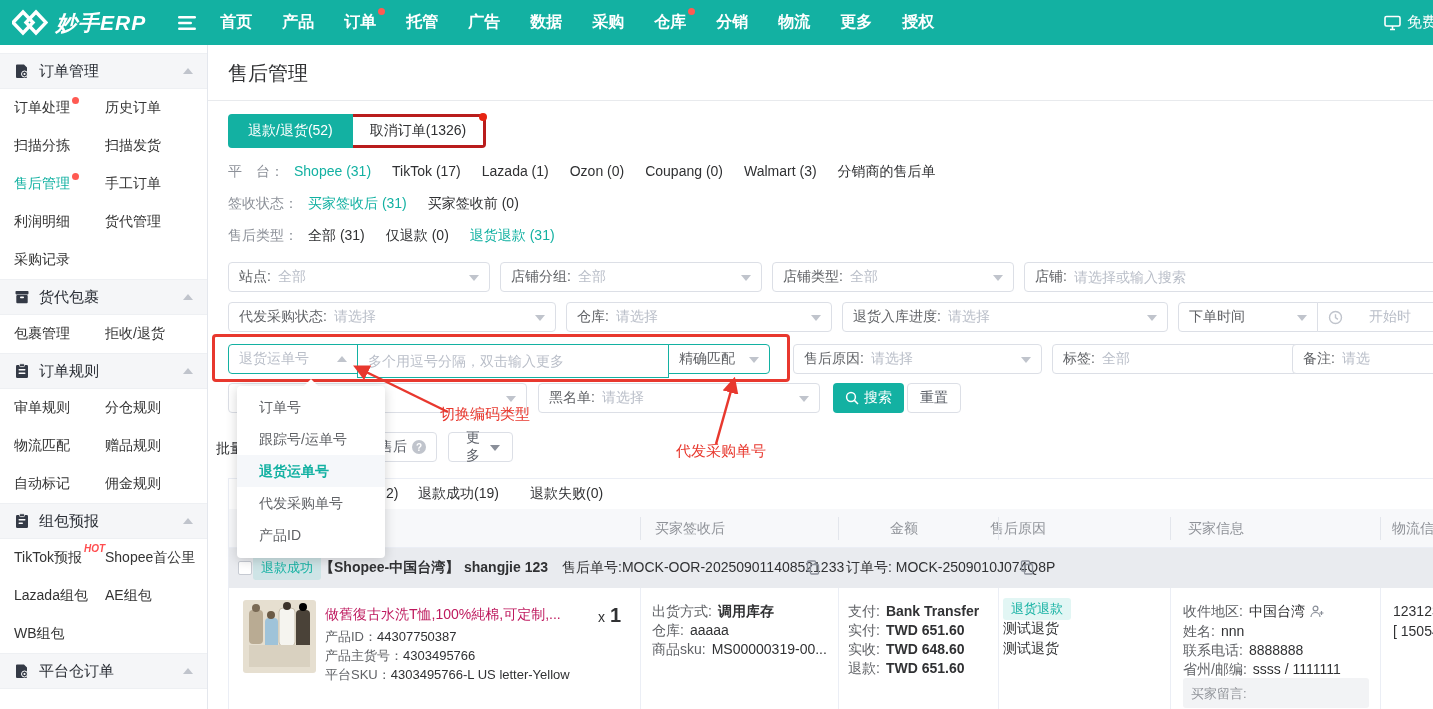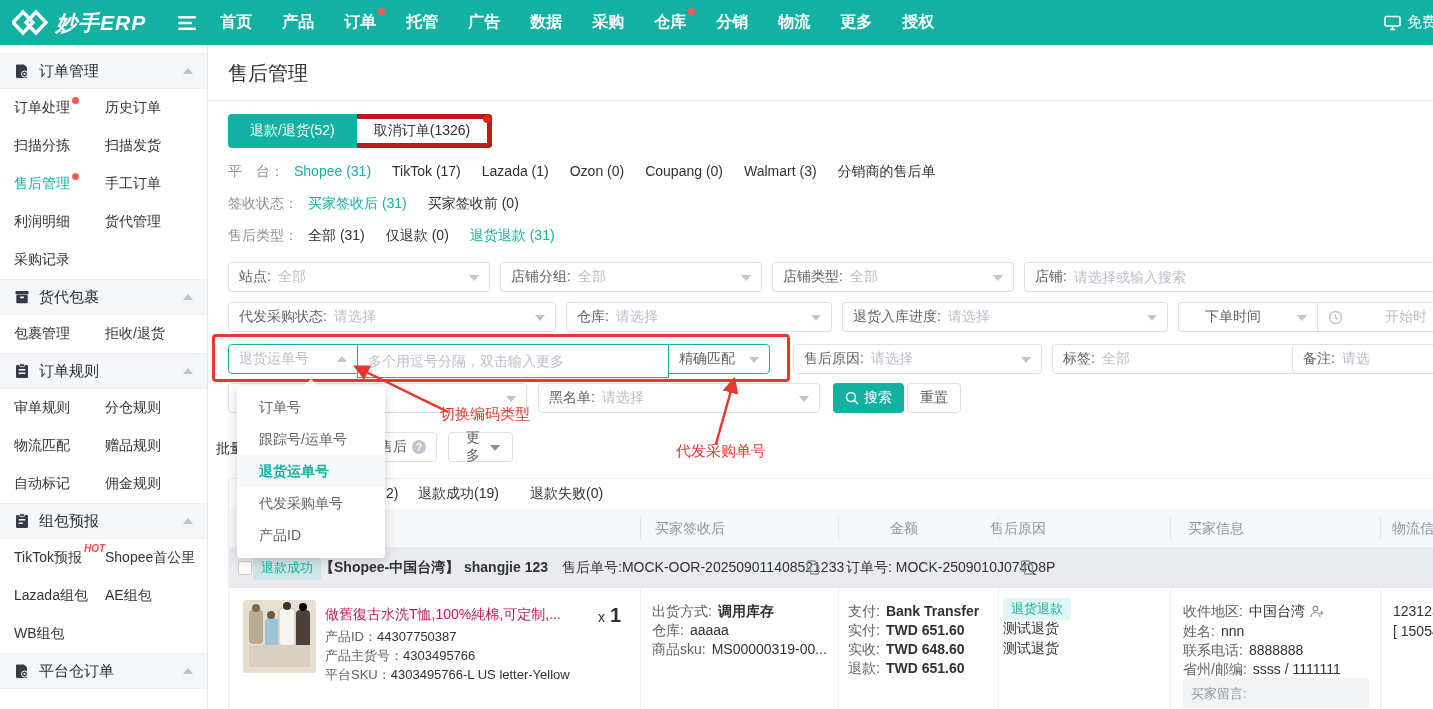--- a/index.html
+++ b/index.html
@@ -32,37 +32,37 @@
   .cd { width:0; height:0; border:5px solid transparent; border-top:6px solid #c0c4cc; transform:translateY(3px); }
   .cu { width:0; height:0; border:5px solid transparent; border-bottom:6px solid #c0c4cc; transform:translateY(-3px); }
   .cd.dark { border-top-color:#8a8f99; }
   .cb { position:absolute; width:14px; height:14px; border:1px solid #c6cad2; border-radius:2px; background:#fff; }
   .help-icon { display:inline-flex; width:14px; height:14px; border-radius:50%; background:#c0c4cc; color:#fff; font-size:10px; font-weight:700; align-items:center; justify-content:center; }
 
   
   .page-title { position:absolute; left:228px; top:60px; font-size:20px; color:#303133; }
   .title-divider { position:absolute; left:208px; top:100px; width:1225px; height:1px; background:#e8eaed; }
   .tab-group { position:absolute; left:228px; top:114px; display:flex; }
-  .tab { height:34px; padding:0 17px; display:flex; align-items:center; font-size:14px; border:5px solid #b91c1c; background:#fff; color:#303133; position:relative; cursor:pointer; white-space:nowrap; }
+  .tab { height:34px; padding:0 17px; display:flex; align-items:center; font-size:14px; border:3px solid #b91c1c; background:#fff; color:#303133; position:relative; cursor:pointer; white-space:nowrap; }
   .tab.active { background:#13b1a2; border-color:#13b1a2; color:#fff; border-radius:4px 0 0 4px; }
   .tab.last { border-radius:0 4px 4px 0; border-left:none; }
   .tab-dot { position:absolute; top:-4px; right:-4px; width:8px; height:8px; border-radius:50%; background:#e62412; }
 
   
   .qf-row { position:absolute; left:228px; display:flex; align-items:center; font-size:14px; white-space:nowrap; }
   .qf-label { color:#8d9199; margin-right:10px; }
   .qf-opts { display:flex; gap:21px; }
   .qf-opt { color:#303133; cursor:pointer; }
   .qf-opt.active { color:#13b1a2; }
 
   
   .sel { position:absolute; height:30px; border:1px solid #dcdfe6; border-radius:4px; background:#fff; display:flex; align-items:center; padding:0 10px; font-size:14px; color:#606266; cursor:pointer; white-space:nowrap; overflow:hidden; }
   .sel .sel-label { color:#606266; }
   .sel .sel-val { color:#b9bec8; margin-left:7px; }
-  .sel .sel-val.dark { color:#606266; margin-left:16px; }
+  .sel .sel-val.dark { color:#606266; margin-left:0; }
   .sel .caret-right { margin-left:auto; }
   .sel.teal { border-color:#13b1a2; }
   .sel.teal .sel-val { margin-left:0; }
   .sel-input { position:absolute; height:30px; border:1px solid #dcdfe6; border-radius:4px; background:#fff; font-size:14px; color:#606266; padding:16px 10px; outline:none; font-family:inherit; }
   .sel-input::placeholder { color:#b9bec8; }
   .sel-input.teal { border-color:#13b1a2; border-radius:0; }
   .shop-box { display:flex; align-items:center; }
   .shop-box .in { border:none; outline:none; flex:1; font-size:14px; font-family:inherit; color:#606266; }
   .shop-box .in::placeholder { color:#b9bec8; }
 
@@ -407,21 +407,21 @@
   </div>
   <div class="sel" style="left:1178px;top:302px;width:140px;border-radius:4px 0 0 4px;">
     <span class="sel-val dark">下单时间</span>
     <span class="caret-right cd"></span>
   </div>
   <div class="sel" style="left:1317px;top:302px;width:170px;border-radius:0 4px 4px 0;">
     <svg width="15" height="15" viewBox="0 0 15 15">
         <circle cx="7.5" cy="7.5" r="6" fill="none" stroke="#c0c4cc" stroke-width="1.4"></circle>
         <path d="M7.5 4.2 v3.5 l2.4 1.6" fill="none" stroke="#c0c4cc" stroke-width="1.4"></path>
       </svg>
-    <span class="sel-val" style="margin-left:42px;">开始时</span>
+    <span class="sel-val" style="margin-left:26px;">开始时</span>
   </div>
 
   <div class="sel teal" style="left:228px;top:344px;width:130px;border-radius:4px 0 0 4px;">
     <span class="sel-val" style="color:#b9bec8;">退货运单号</span>
     <span class="caret-right cu"></span>
   </div>
   <input class="sel-input teal" style="left: 357px; top: 344px; width: 312px;" placeholder="多个用逗号分隔，双击输入更多">
   <div class="sel teal" style="left:668px;top:344px;width:102px;border-radius:0 4px 4px 0;">
     <span class="sel-val dark">精确匹配</span>
     <span class="caret-right cd"></span>

